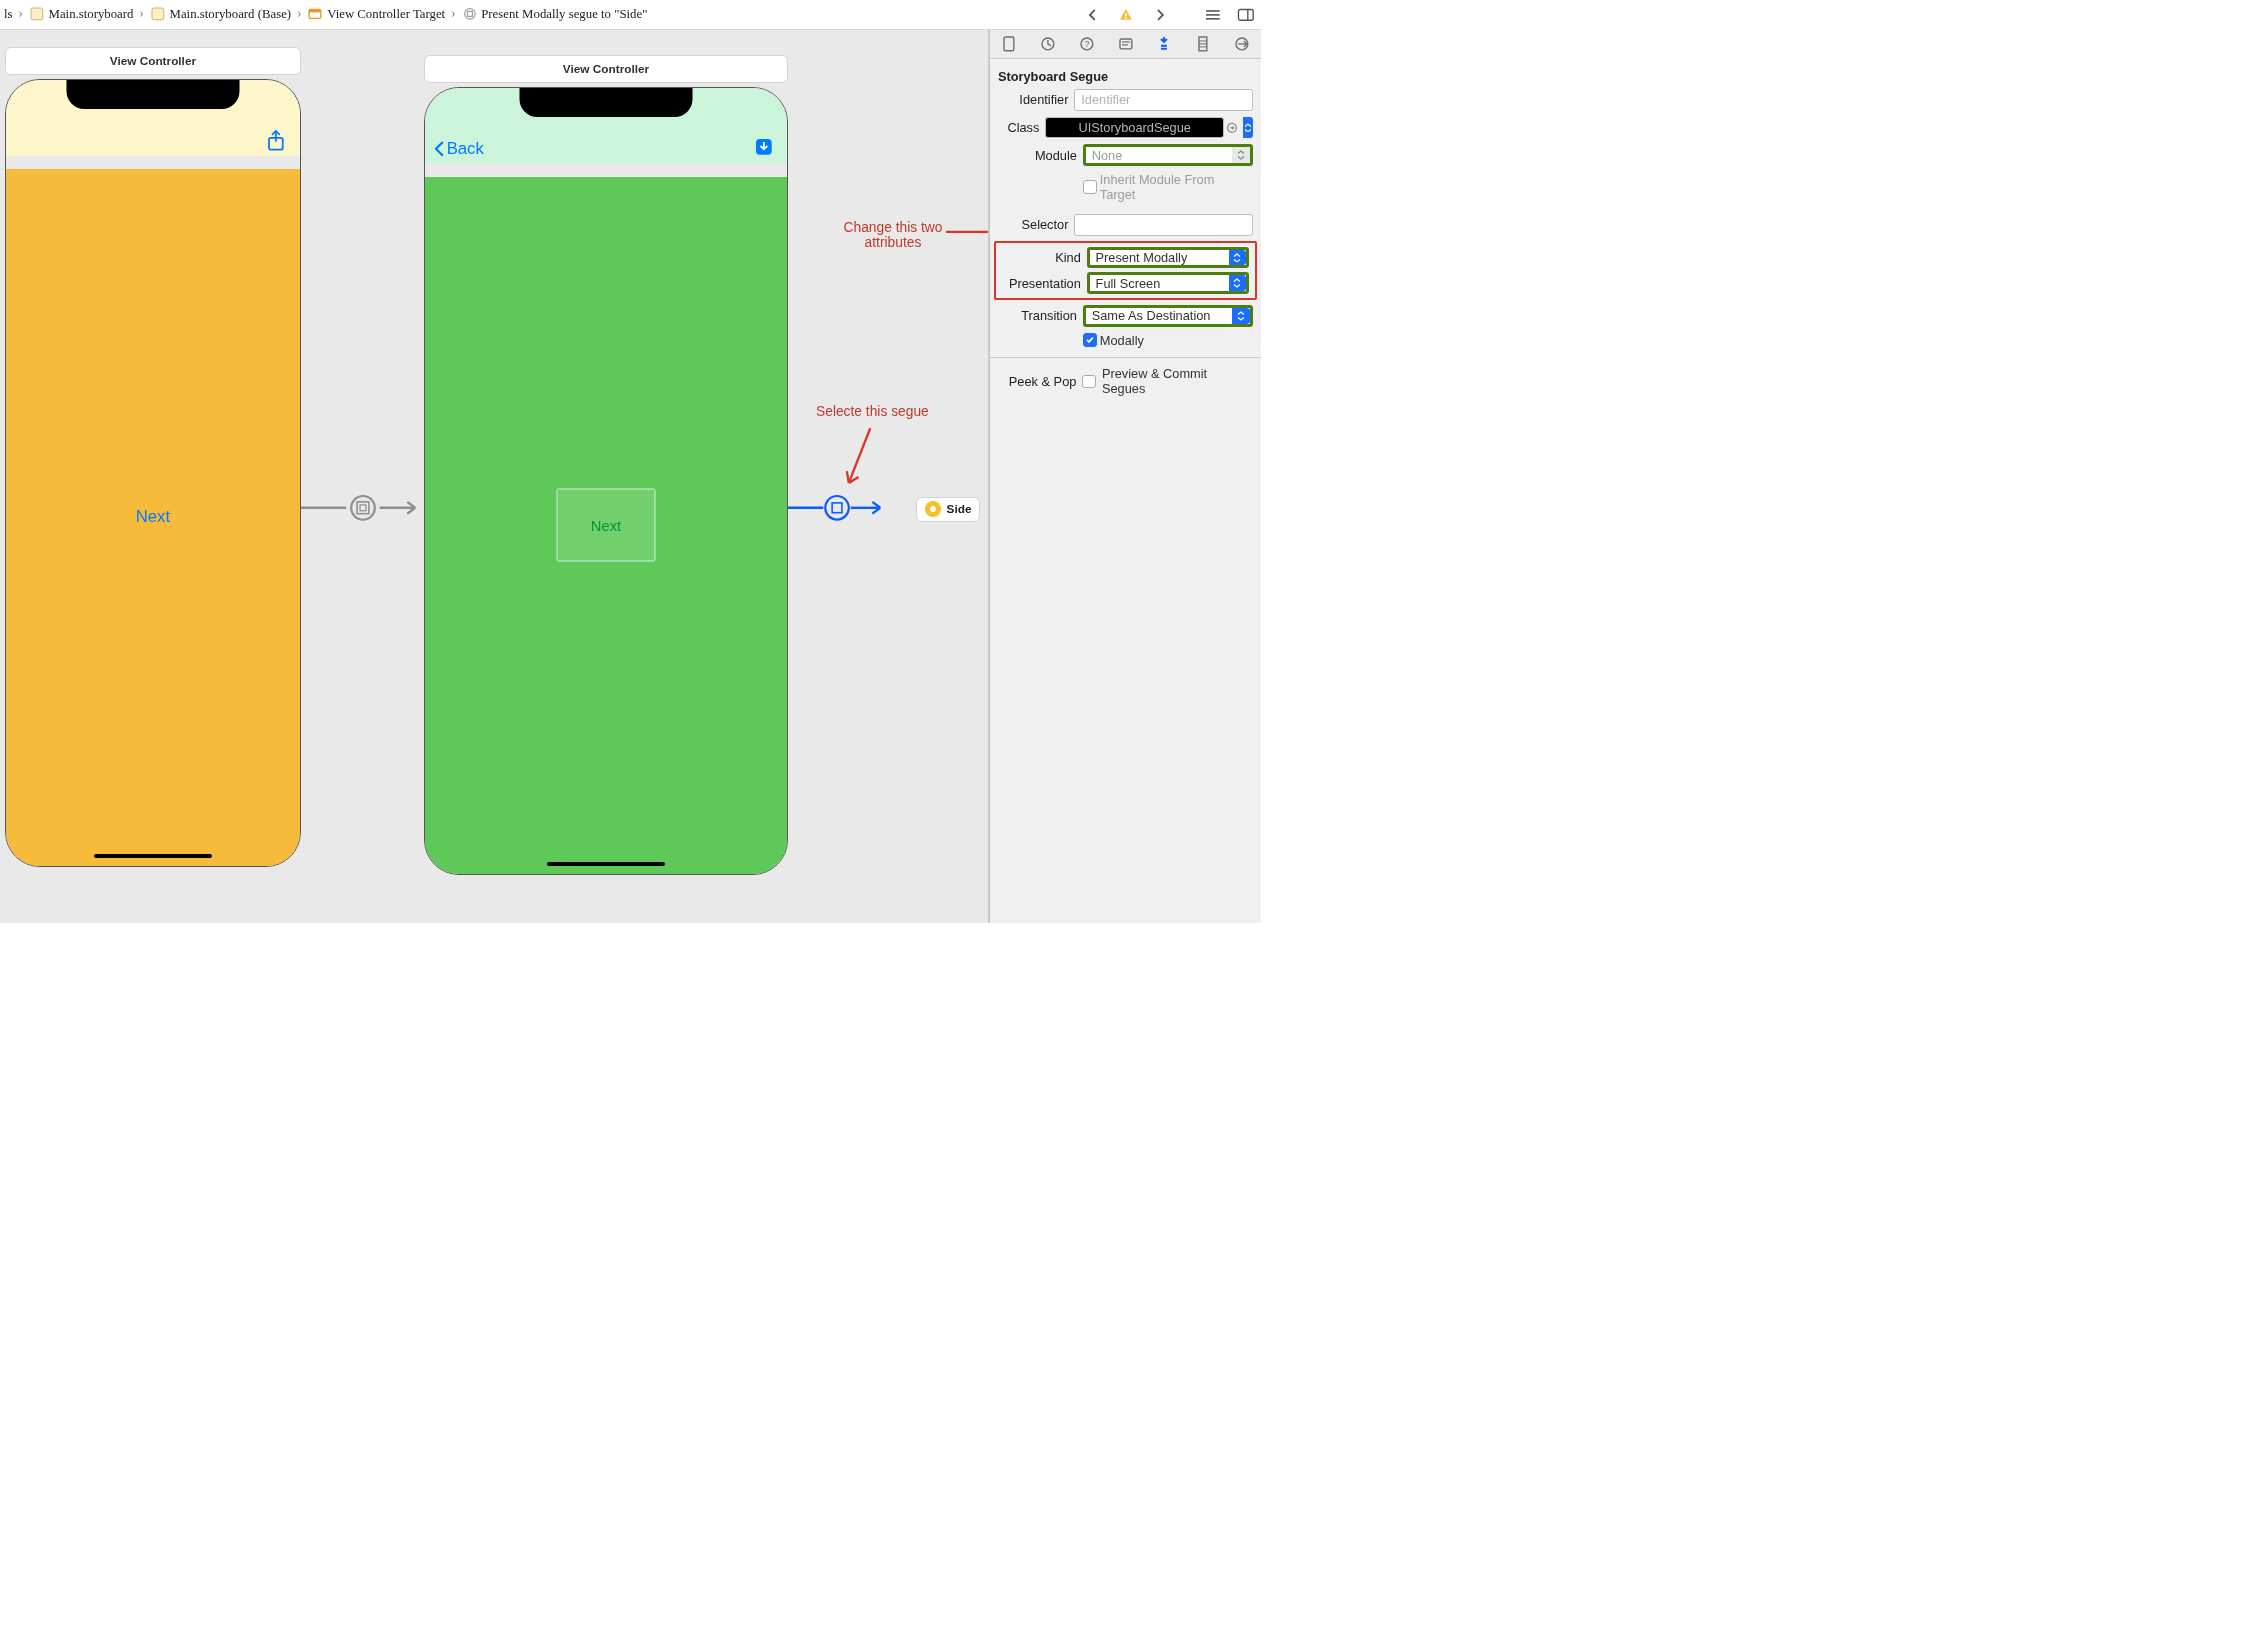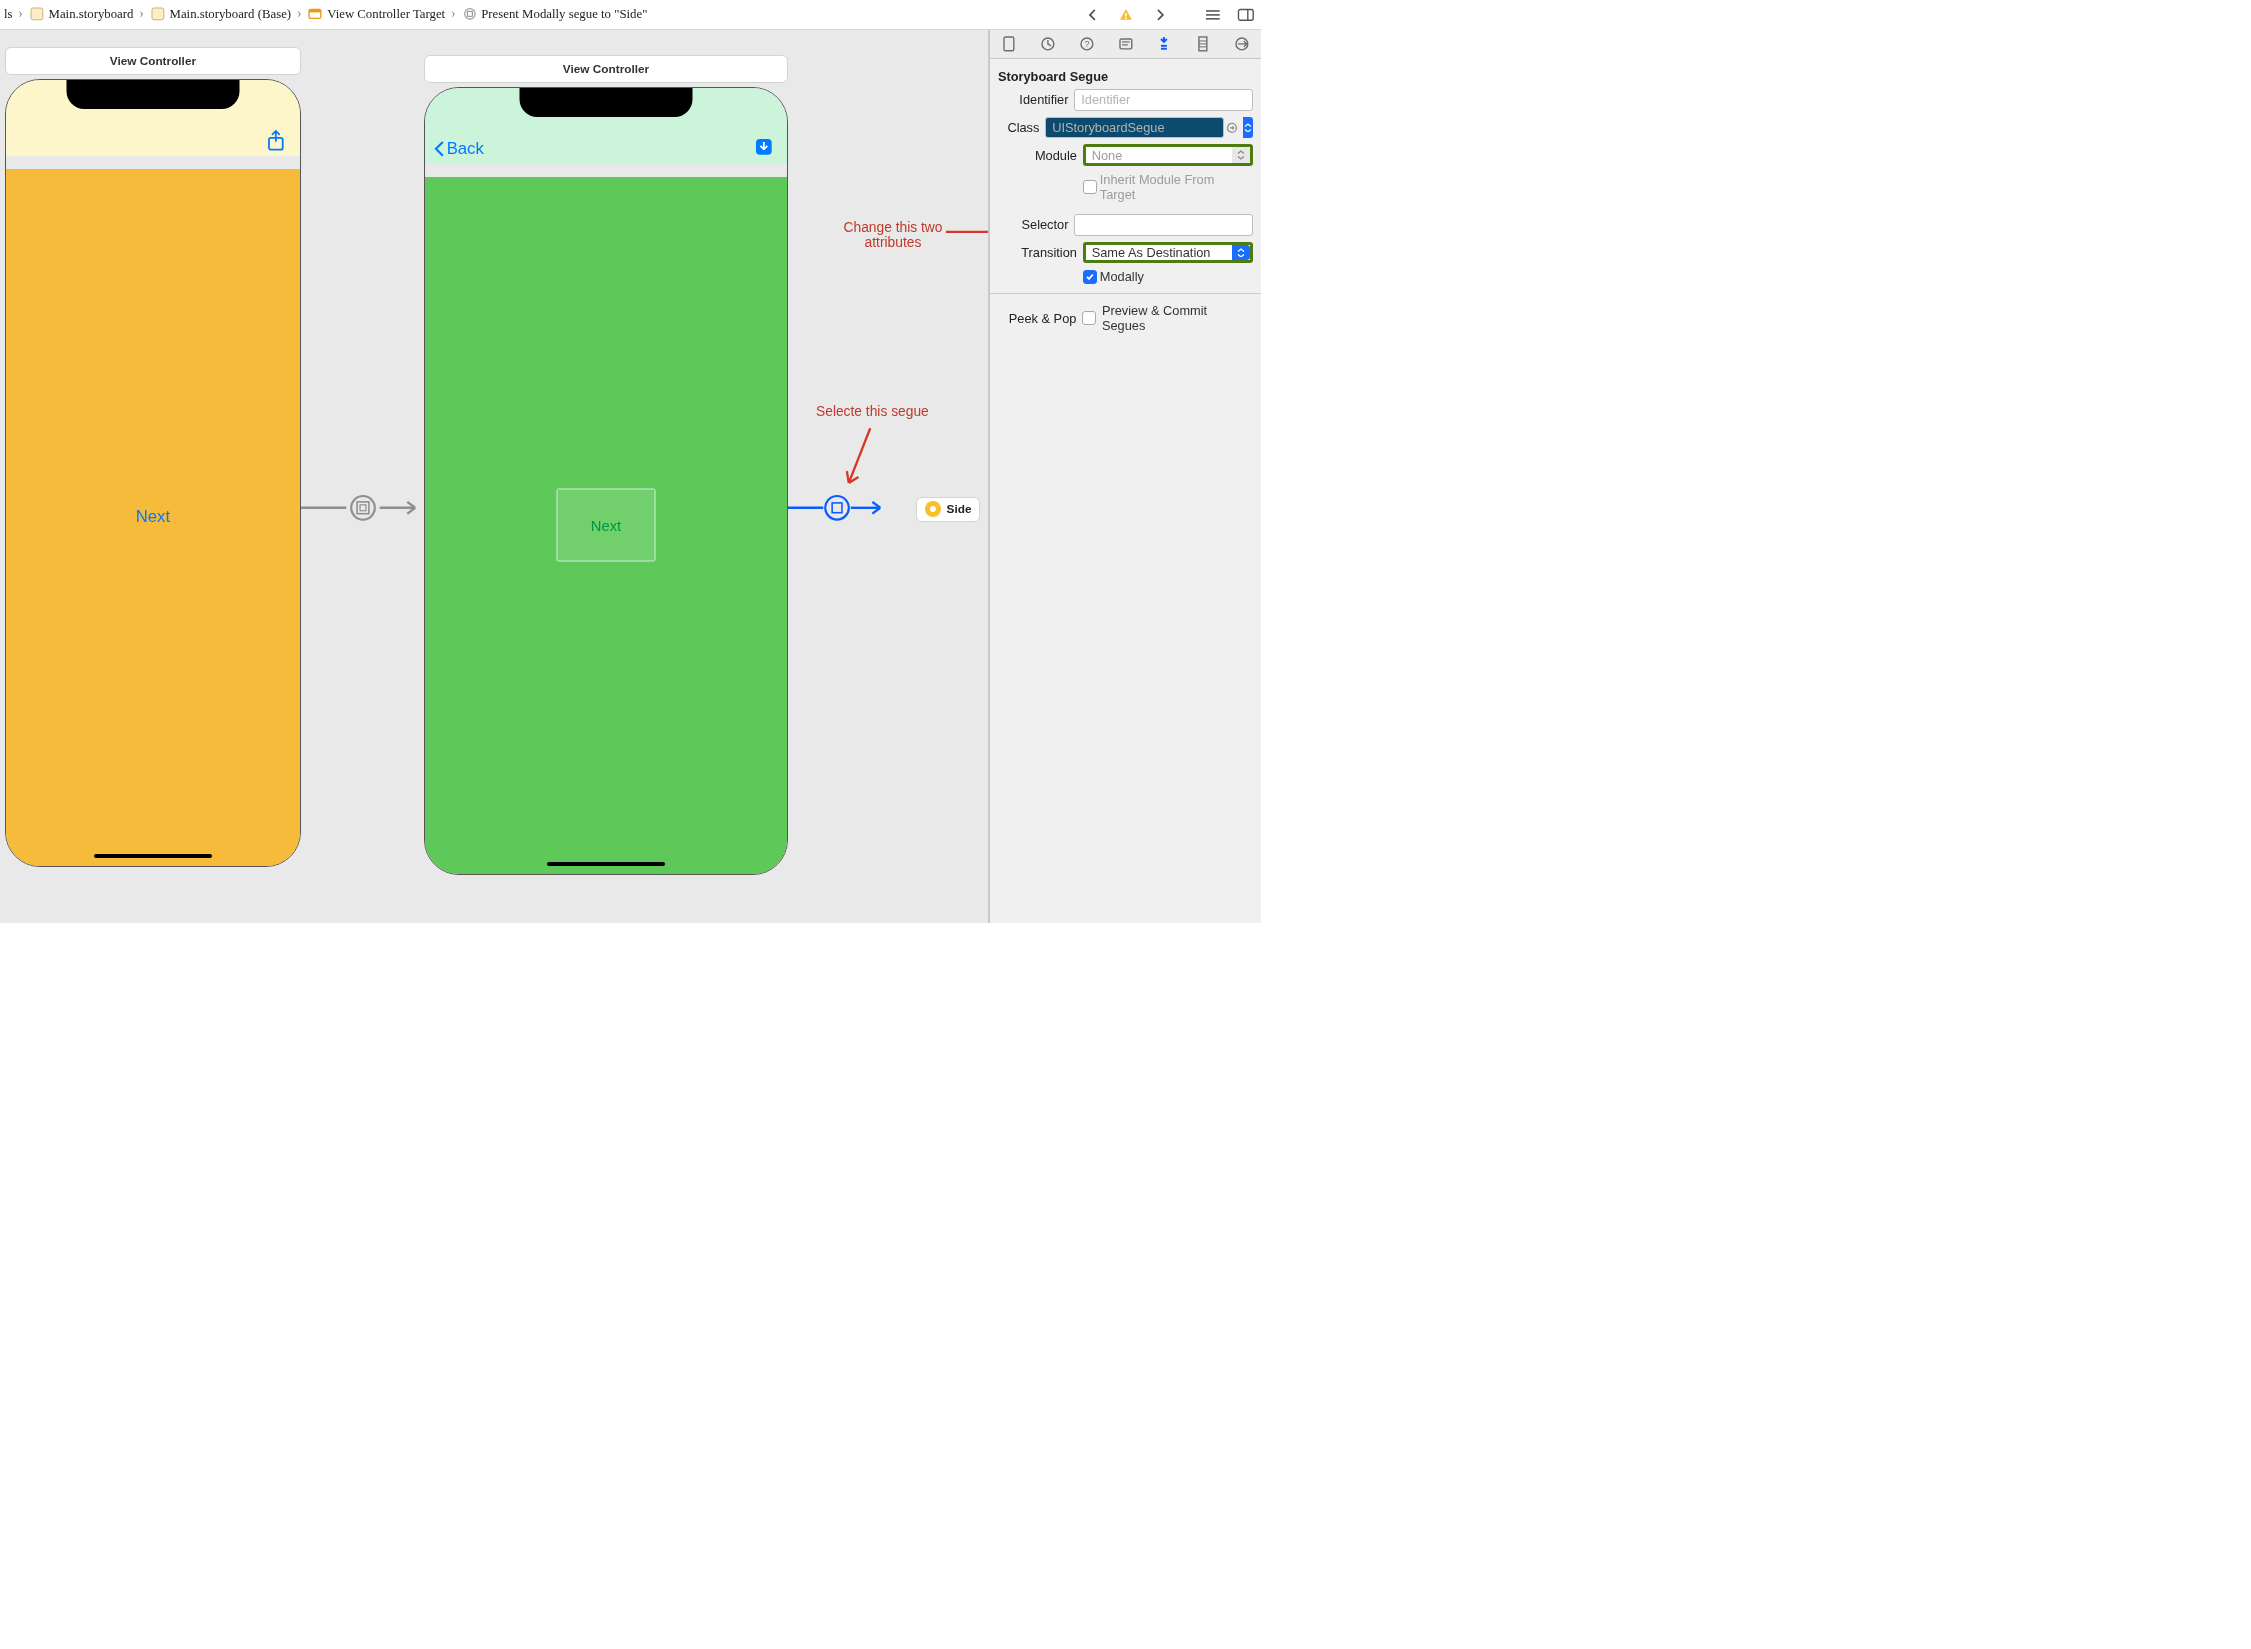--- a/index.html
+++ b/index.html
@@ -223,22 +223,23 @@
     height: 21.7px;
     background: #fff;
     border: 1px solid #bdbdbd;
     border-radius: 3px;
     font-size: 12.8px;
     padding: 0 5.9px;
     color: #222;
   }
   .form-row .field::placeholder { color: #b3b3b3; }
   .field.disabled {
-    background: #0c4a6e;
+    background: #000000;
     color: #9c9c9c;
+    text-align: center;
   }
   .stepper-end {
     width: 19.7px; height: 21.7px;
     background: #1a6dff;
     border-radius: 0 3px 3px 0;
     margin-left: -1px;
     display:flex;flex-direction:column;align-items:center;justify-content:center;
     color:#fff;
   }
   .stepper-mid {
@@ -565,20 +566,44 @@
         <span style="color:#9c9c9c">Inherit Module From Target</span>
       </div>
 
       <div style="height:5.9px"></div>
 
       <div class="form-row">
         <label>Selector</label>
         <input class="field" style="">
       </div>
 
+      <div class="highlight-box">
+        <div class="form-row" style="padding:2px 3.9px">
+          <label>Kind</label>
+          <div class="dropdown">
+            <span>Present Modally</span>
+            <span class="dd-end">
+                <svg width="7.9" height="9.9" viewBox="0 0 8 10">
+                  <path d="M1 3.5 L4 1 L7 3.5 M1 6.5 L4 9 L7 6.5" fill="none" stroke="#fff" stroke-width="1.3"></path>
+                </svg>
+              </span>
+          </div>
+        </div>
+        <div class="form-row" style="padding:2px 3.9px">
+          <label>Presentation</label>
+          <div class="dropdown">
+            <span>Full Screen</span>
+            <span class="dd-end">
+                <svg width="7.9" height="9.9" viewBox="0 0 8 10">
+                  <path d="M1 3.5 L4 1 L7 3.5 M1 6.5 L4 9 L7 6.5" fill="none" stroke="#fff" stroke-width="1.3"></path>
+                </svg>
+              </span>
+          </div>
+        </div>
+      </div>
 
       <div class="form-row">
         <label>Transition</label>
         <div class="dropdown">
           <span>Same As Destination</span>
           <span class="dd-end">
               <svg width="7.9" height="9.9" viewBox="0 0 8 10">
                 <path d="M1 3.5 L4 1 L7 3.5 M1 6.5 L4 9 L7 6.5" fill="none" stroke="#fff" stroke-width="1.3"></path>
               </svg>
             </span>

